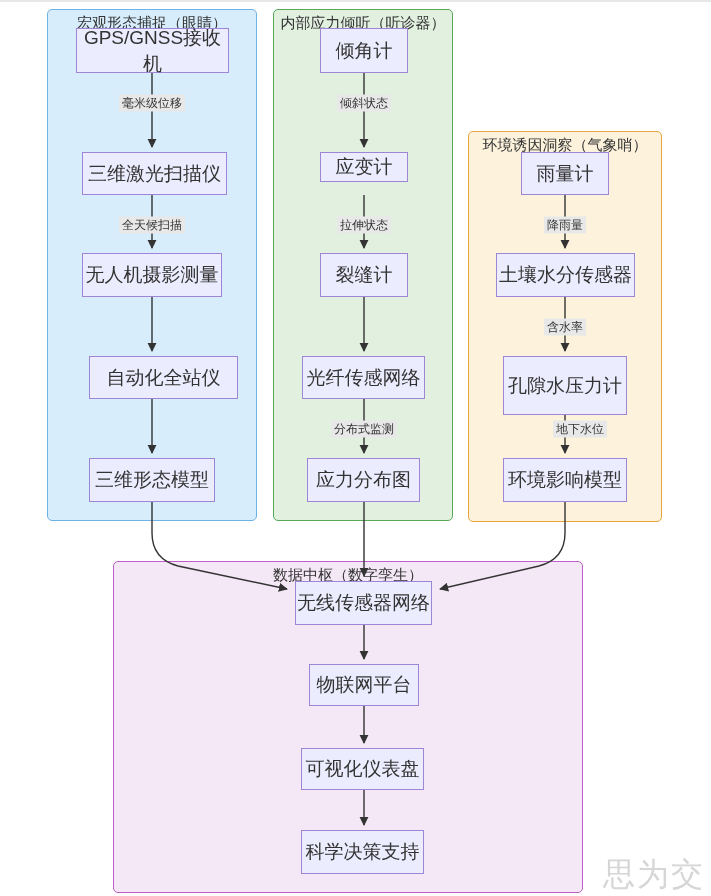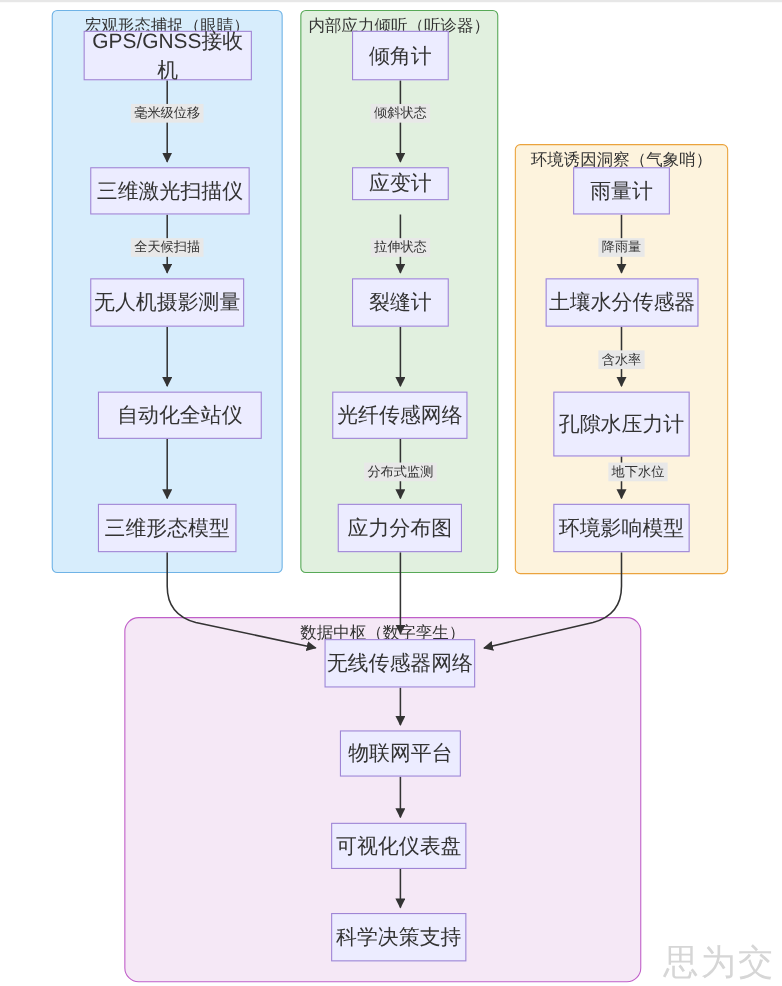--- a/index.html
+++ b/index.html
@@ -30,21 +30,21 @@
 
 <div class="cluster c-macro" style="left:47px;top:9px;width:210px;height:512px;">
   <div class="cluster-title">宏观形态捕捉（眼睛）</div>
 </div>
 <div class="cluster c-internal" style="left:273px;top:9px;width:180px;height:512px;">
   <div class="cluster-title">内部应力倾听（听诊器）</div>
 </div>
 <div class="cluster c-env" style="left:468px;top:131px;width:194px;height:391px;">
   <div class="cluster-title">环境诱因洞察（气象哨）</div>
 </div>
-<div class="cluster c-hub" style="left:113px;top:561px;width:470px;height:332px;border-radius:13px;">
+<div class="cluster c-hub" style="left:113px;top:561px;width:470px;height:332px;">
   <div class="cluster-title">数据中枢（数字孪生）</div>
 </div>
 
 <svg class="edgelayer" width="711" height="896" viewBox="0 0 711 896">
   <defs>
     <marker id="arrow" viewBox="0 0 10 10" refX="9" refY="5" markerWidth="6.5" markerHeight="6.5" orient="auto-start-reverse">
       <path d="M0,0 L10,5 L0,10 z" style="fill:var(--edge);"></path>
     </marker>
   </defs>
   <path class="edgeline" marker-end="url(#arrow)" d="M152,73 L152,147"></path>

